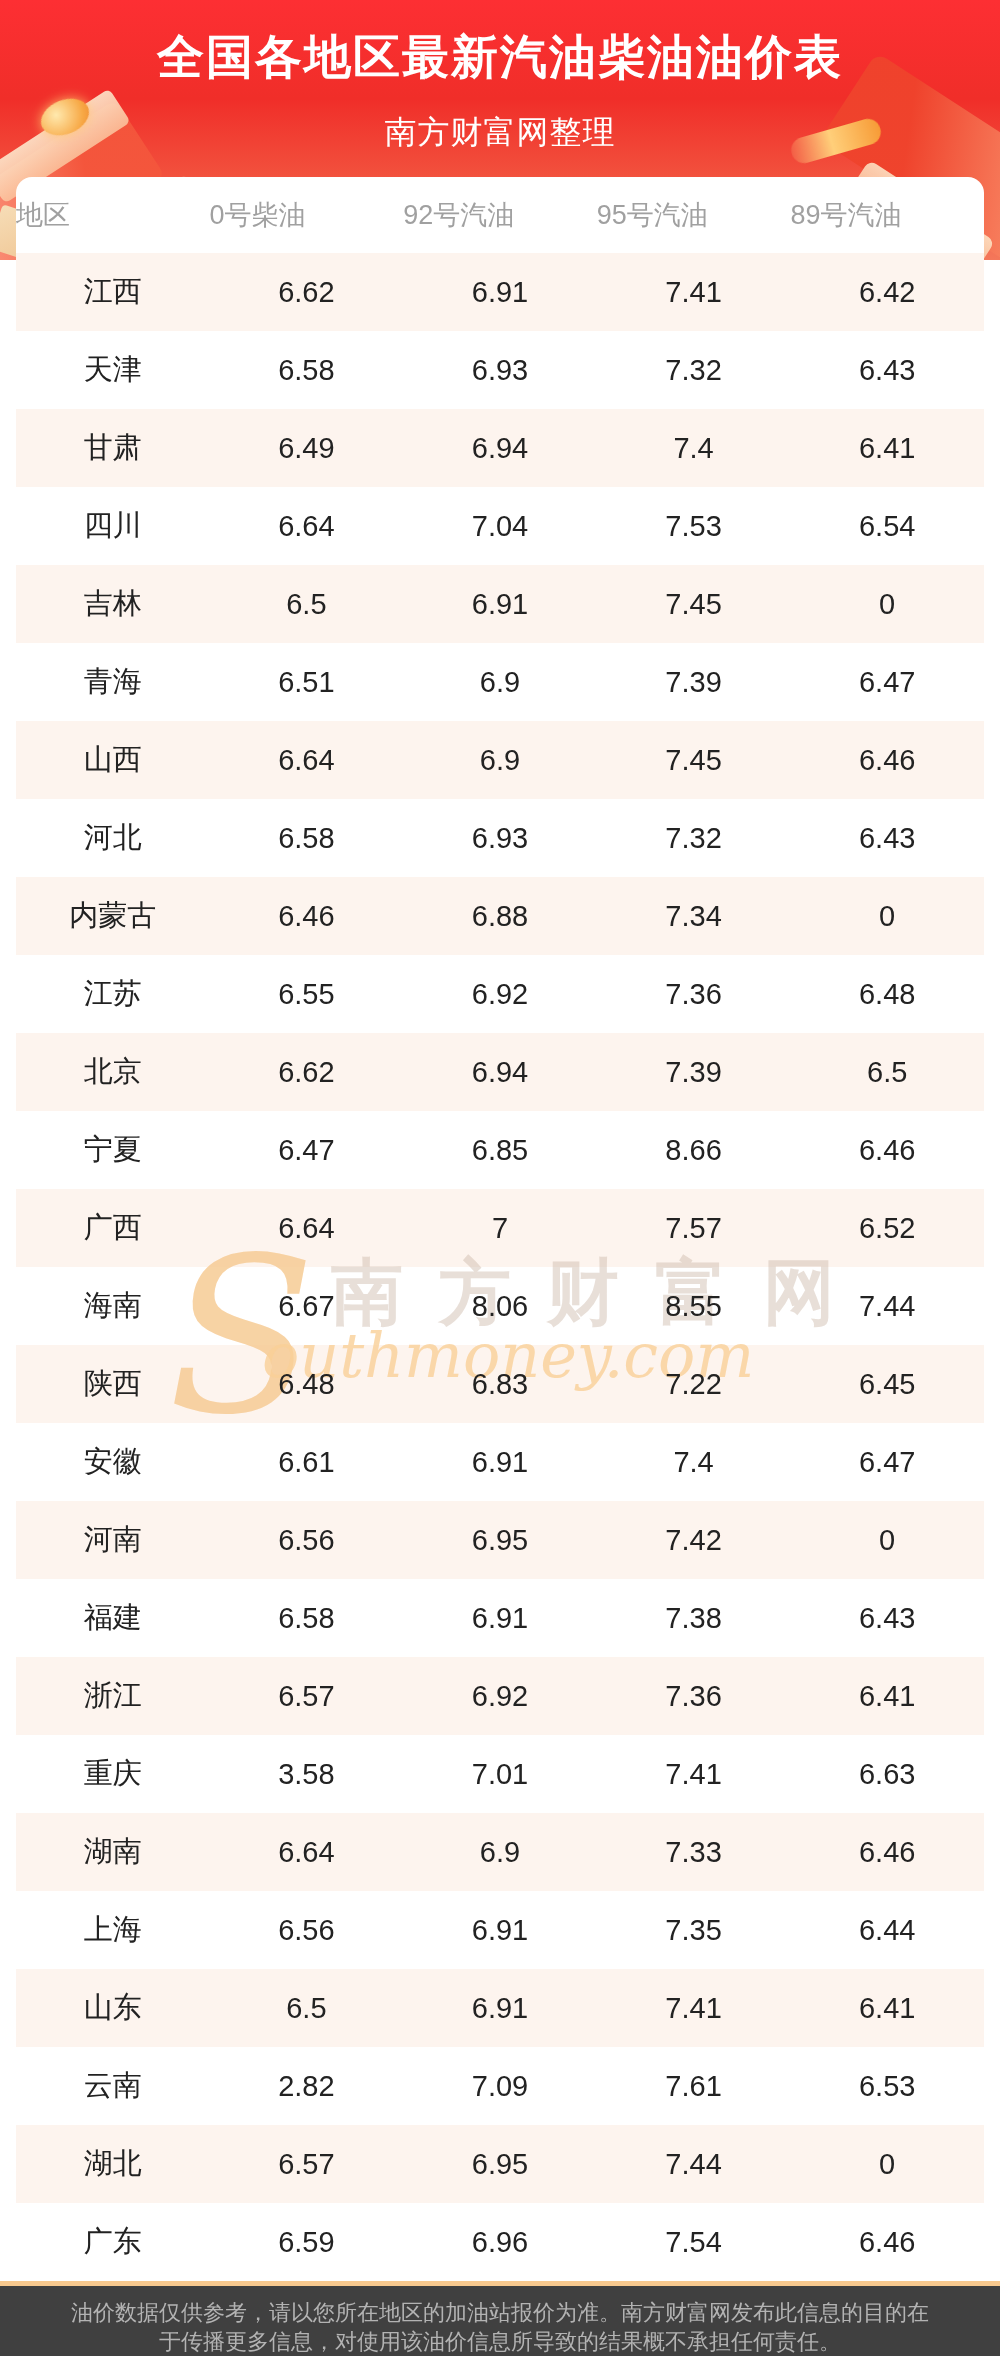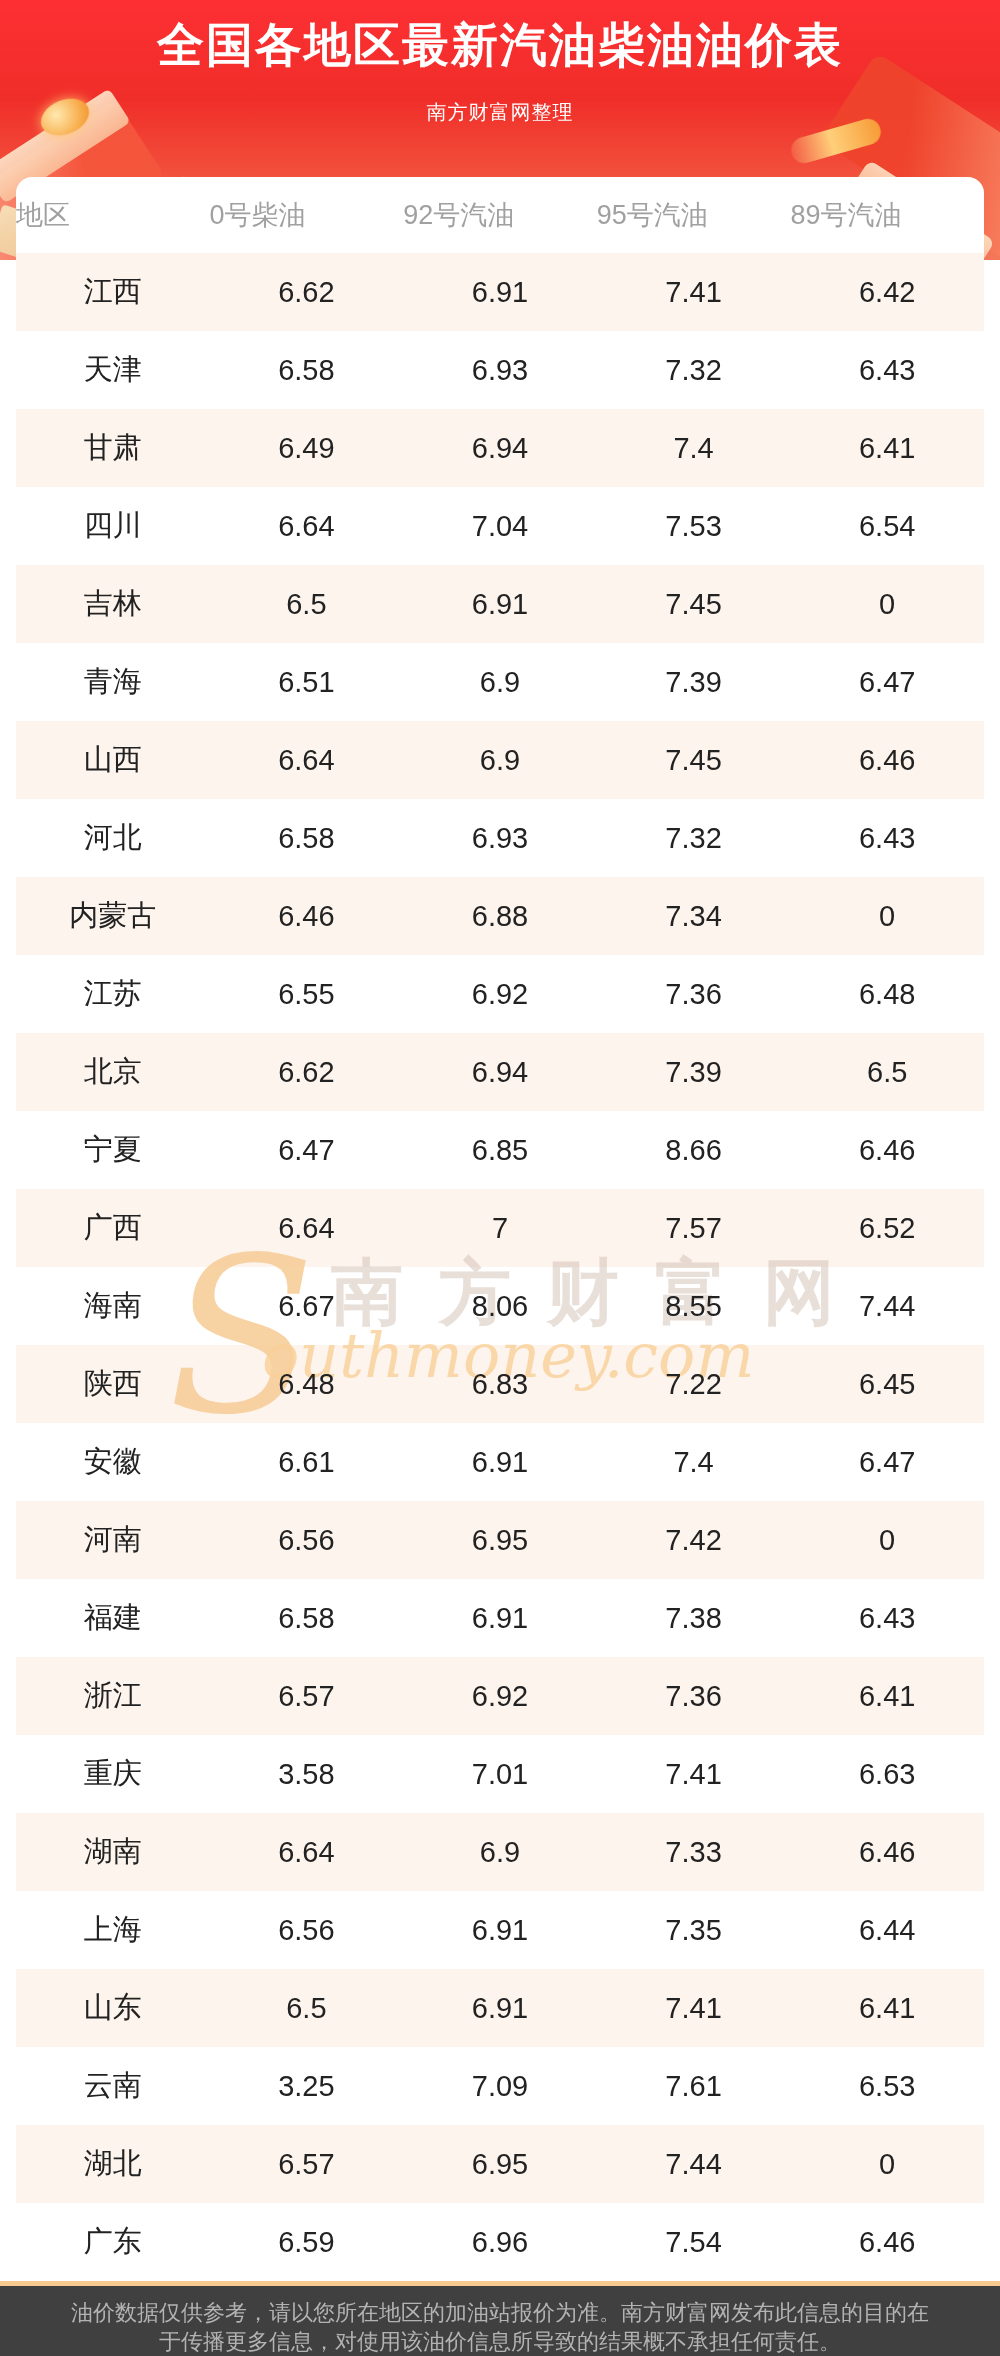--- a/index.html
+++ b/index.html
@@ -31,26 +31,26 @@
   .d-rbox2 { right:8px; top:196px; width:150px; height:56px; border-radius:8px;
     background:linear-gradient(180deg,#fde2c4,#f8a97e); transform:rotate(33deg); opacity:.9; }
   .d-rstreak { right:118px; top:128px; width:92px; height:26px; border-radius:14px;
     background:linear-gradient(90deg,rgba(255,224,150,.15),#ffcf7a 45%,#f79b36);
     transform:rotate(-16deg); filter:blur(.4px); }
   .d-rcoin { right:40px; top:226px; width:58px; height:40px; border-radius:50%;
     background:radial-gradient(circle at 35% 35%,#ffe2a0,#f6a042 70%,#ee8b2e);
     transform:rotate(24deg); box-shadow:0 0 10px rgba(255,190,100,.8); filter:blur(.4px); }
 
   .title {
-    position:relative; z-index:3; padding-top:14px; text-align:center;
+    position:relative; z-index:3; padding-top:26px; text-align:center;
     color:#ffffff; font-size:47px; font-weight:bold; letter-spacing:2px;
   }
   .subtitle {
     position:relative; z-index:3; margin-top:22px; text-align:center;
-    color:#ffffff; font-size:20px; letter-spacing:1px;
+    color:#ffffff; font-size:32px; letter-spacing:1px;
   }
 
   
   .card {
     position:relative; z-index:2; margin:-83px 16px 0 16px; width:968px;
     background:#ffffff; border-radius:16px 16px 0 0; overflow:hidden;
   }
   table { width:100%; border-collapse:collapse; table-layout:fixed; }
   thead th {
     height:76px; font-size:27px; font-weight:400; color:#a0a0a0;
@@ -273,21 +273,21 @@
         </tr>
         <tr>
           <td>山东</td>
           <td>6.5</td>
           <td>6.91</td>
           <td>7.41</td>
           <td>6.41</td>
         </tr>
         <tr>
           <td>云南</td>
-          <td>3.25</td>
+          <td>2.82</td>
           <td>7.09</td>
           <td>7.61</td>
           <td>6.53</td>
         </tr>
         <tr>
           <td>湖北</td>
           <td>6.57</td>
           <td>6.95</td>
           <td>7.44</td>
           <td>0</td>

